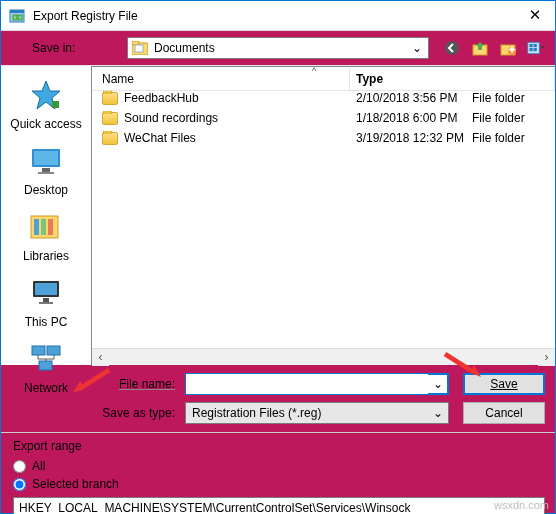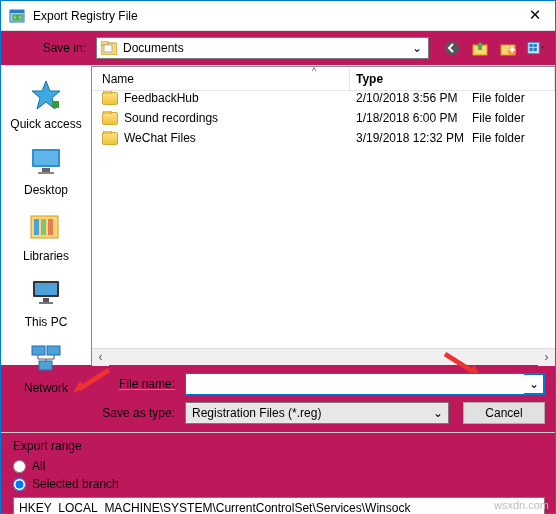--- a/index.html
+++ b/index.html
@@ -4,21 +4,21 @@
 <style>
 * { box-sizing: border-box; margin: 0; padding: 0; font-family: "Segoe UI", Tahoma, sans-serif; font-size: 12px; }
 body { background: #f0f0f0; width: 556px; height: 514px; overflow: hidden; }
 .window { width: 556px; height: 514px; background: #be185d; border: 1px solid #0078d7; position: relative; }
 .titlebar { height: 30px; background: #fff; display: flex; align-items: center; border-bottom: 1px solid #ddd; }
 .titlebar .icon { width: 16px; height: 16px; margin: 0 8px; }
 .titlebar .title { flex: 1; }
 .titlebar .close { width: 40px; height: 30px; text-align: center; line-height: 28px; font-size: 15px; cursor: pointer; }
 .body { padding: 0; }
 .row-savein { display: flex; align-items: center; padding: 6px 10px 6px 0; }
-.row-savein .lbl { width: 95px; text-align: right; padding-right: 10px; }
+.row-savein .lbl { width: 95px; text-align: left; padding-right: 10px; margin-left: 31px; }
 .savein-select { flex: 1; height: 22px; border: 1px solid #7a7a7a; background: #fff; display: flex; align-items: center; padding: 0 4px; position: relative; }
 .savein-select .sel-icon { width: 16px; height: 14px; margin-right: 6px; }
 .savein-select .chev { position: absolute; right: 6px; top: 3px; }
 .toolbar-icons { display: flex; gap: 10px; padding-left: 14px; align-items: center; }
 .toolbar-icons span { width: 18px; height: 18px; display: inline-flex; align-items: center; justify-content: center; cursor: pointer; }
 .main { display: flex; height: 300px; border-top: 1px solid #e5e5e5; }
 .places { width: 90px; background: #fff; display: flex; flex-direction: column; align-items: center; padding-top: 8px; gap: 4px; }
 .place { width: 80px; text-align: center; padding: 5px 0; cursor: pointer; }
 .place .plabel { margin-top: 3px; display: block; }
 .filelist { flex: 1; border: 1px solid #888; border-right: none; border-bottom: none; padding: 0; position: relative; background: #fff; }
@@ -218,20 +218,23 @@
           <path d="M2 3 L32 22" stroke="#e33" stroke-width="5"></path>
           <path d="M38 26 L26 21 L31 14 Z" fill="#e33"></path>
         </svg>
 
       <div class="fieldrow">
         <div class="lbl fn">File name:</div>
         <div class="combo focus">
           <input type="text" value="" style="">
           <span class="chev">⌄</span>
         </div>
+        <div class="btns">
+          <button class="btn default">Save</button>
+        </div>
       </div>
       <div class="fieldrow type">
         <div class="lbl">Save as type:</div>
         <div class="combo type">
           <span class="txt">Registration Files (*.reg)</span>
           <span class="chev">⌄</span>
         </div>
         <div class="btns">
           <button class="btn">Cancel</button>
         </div>

